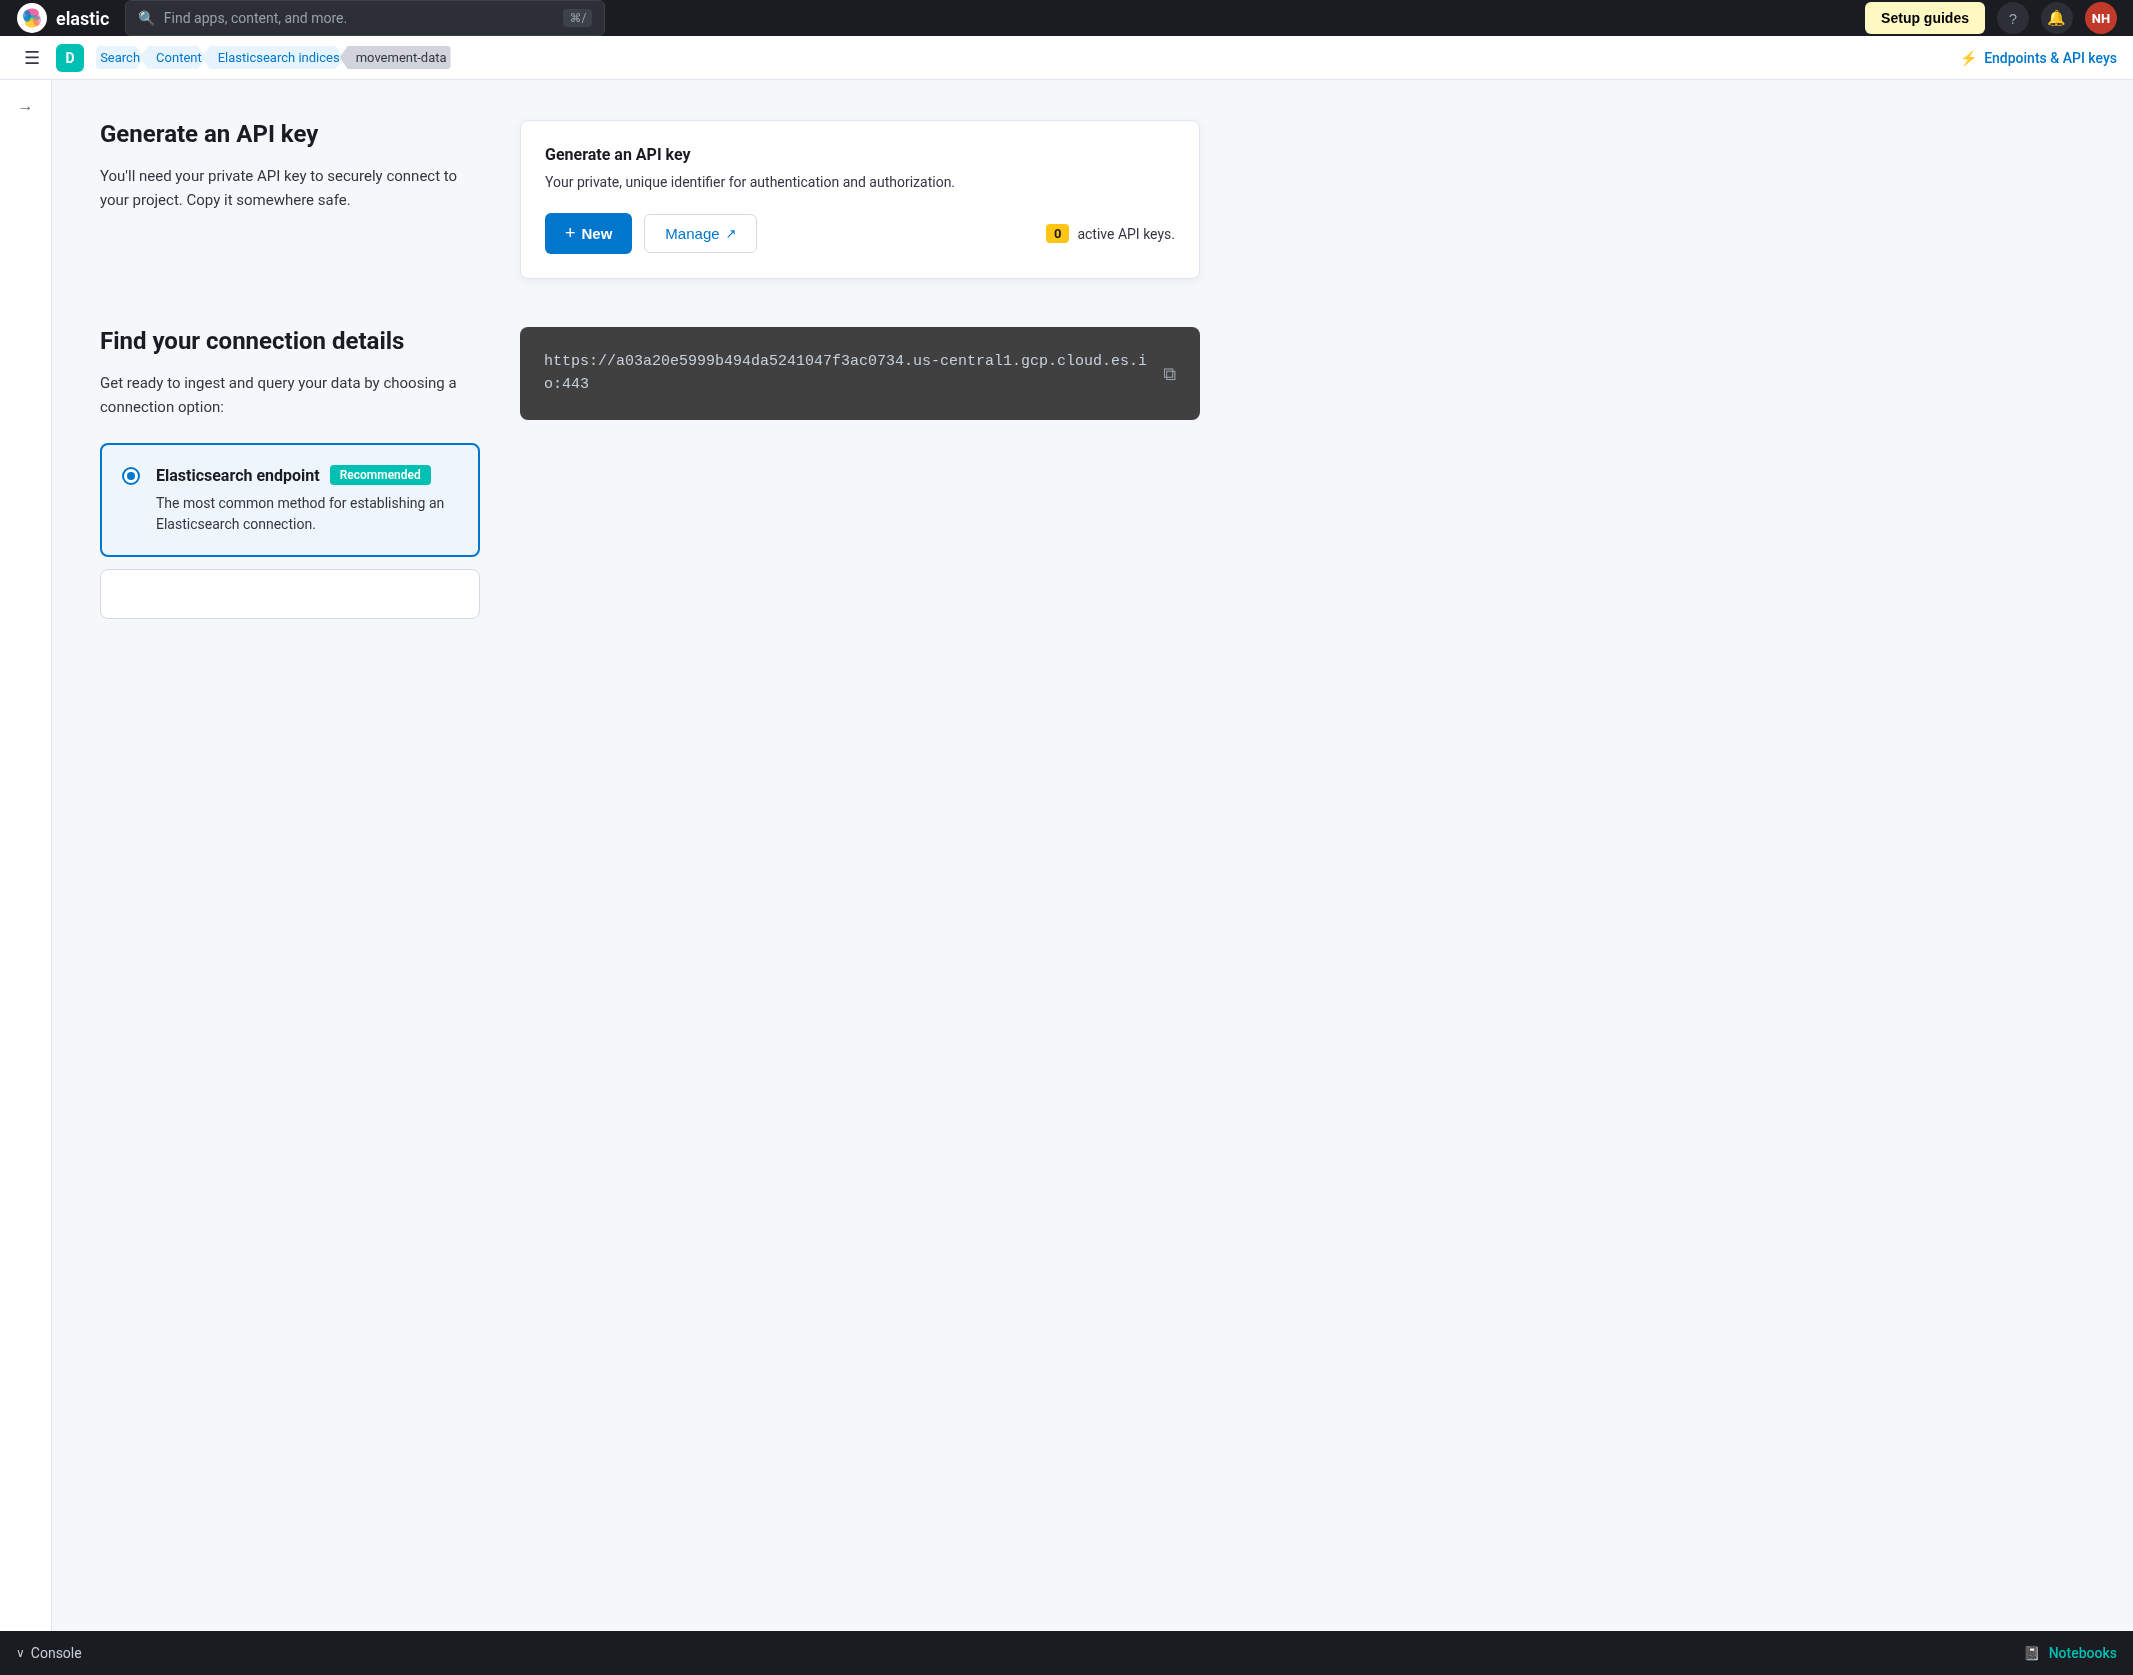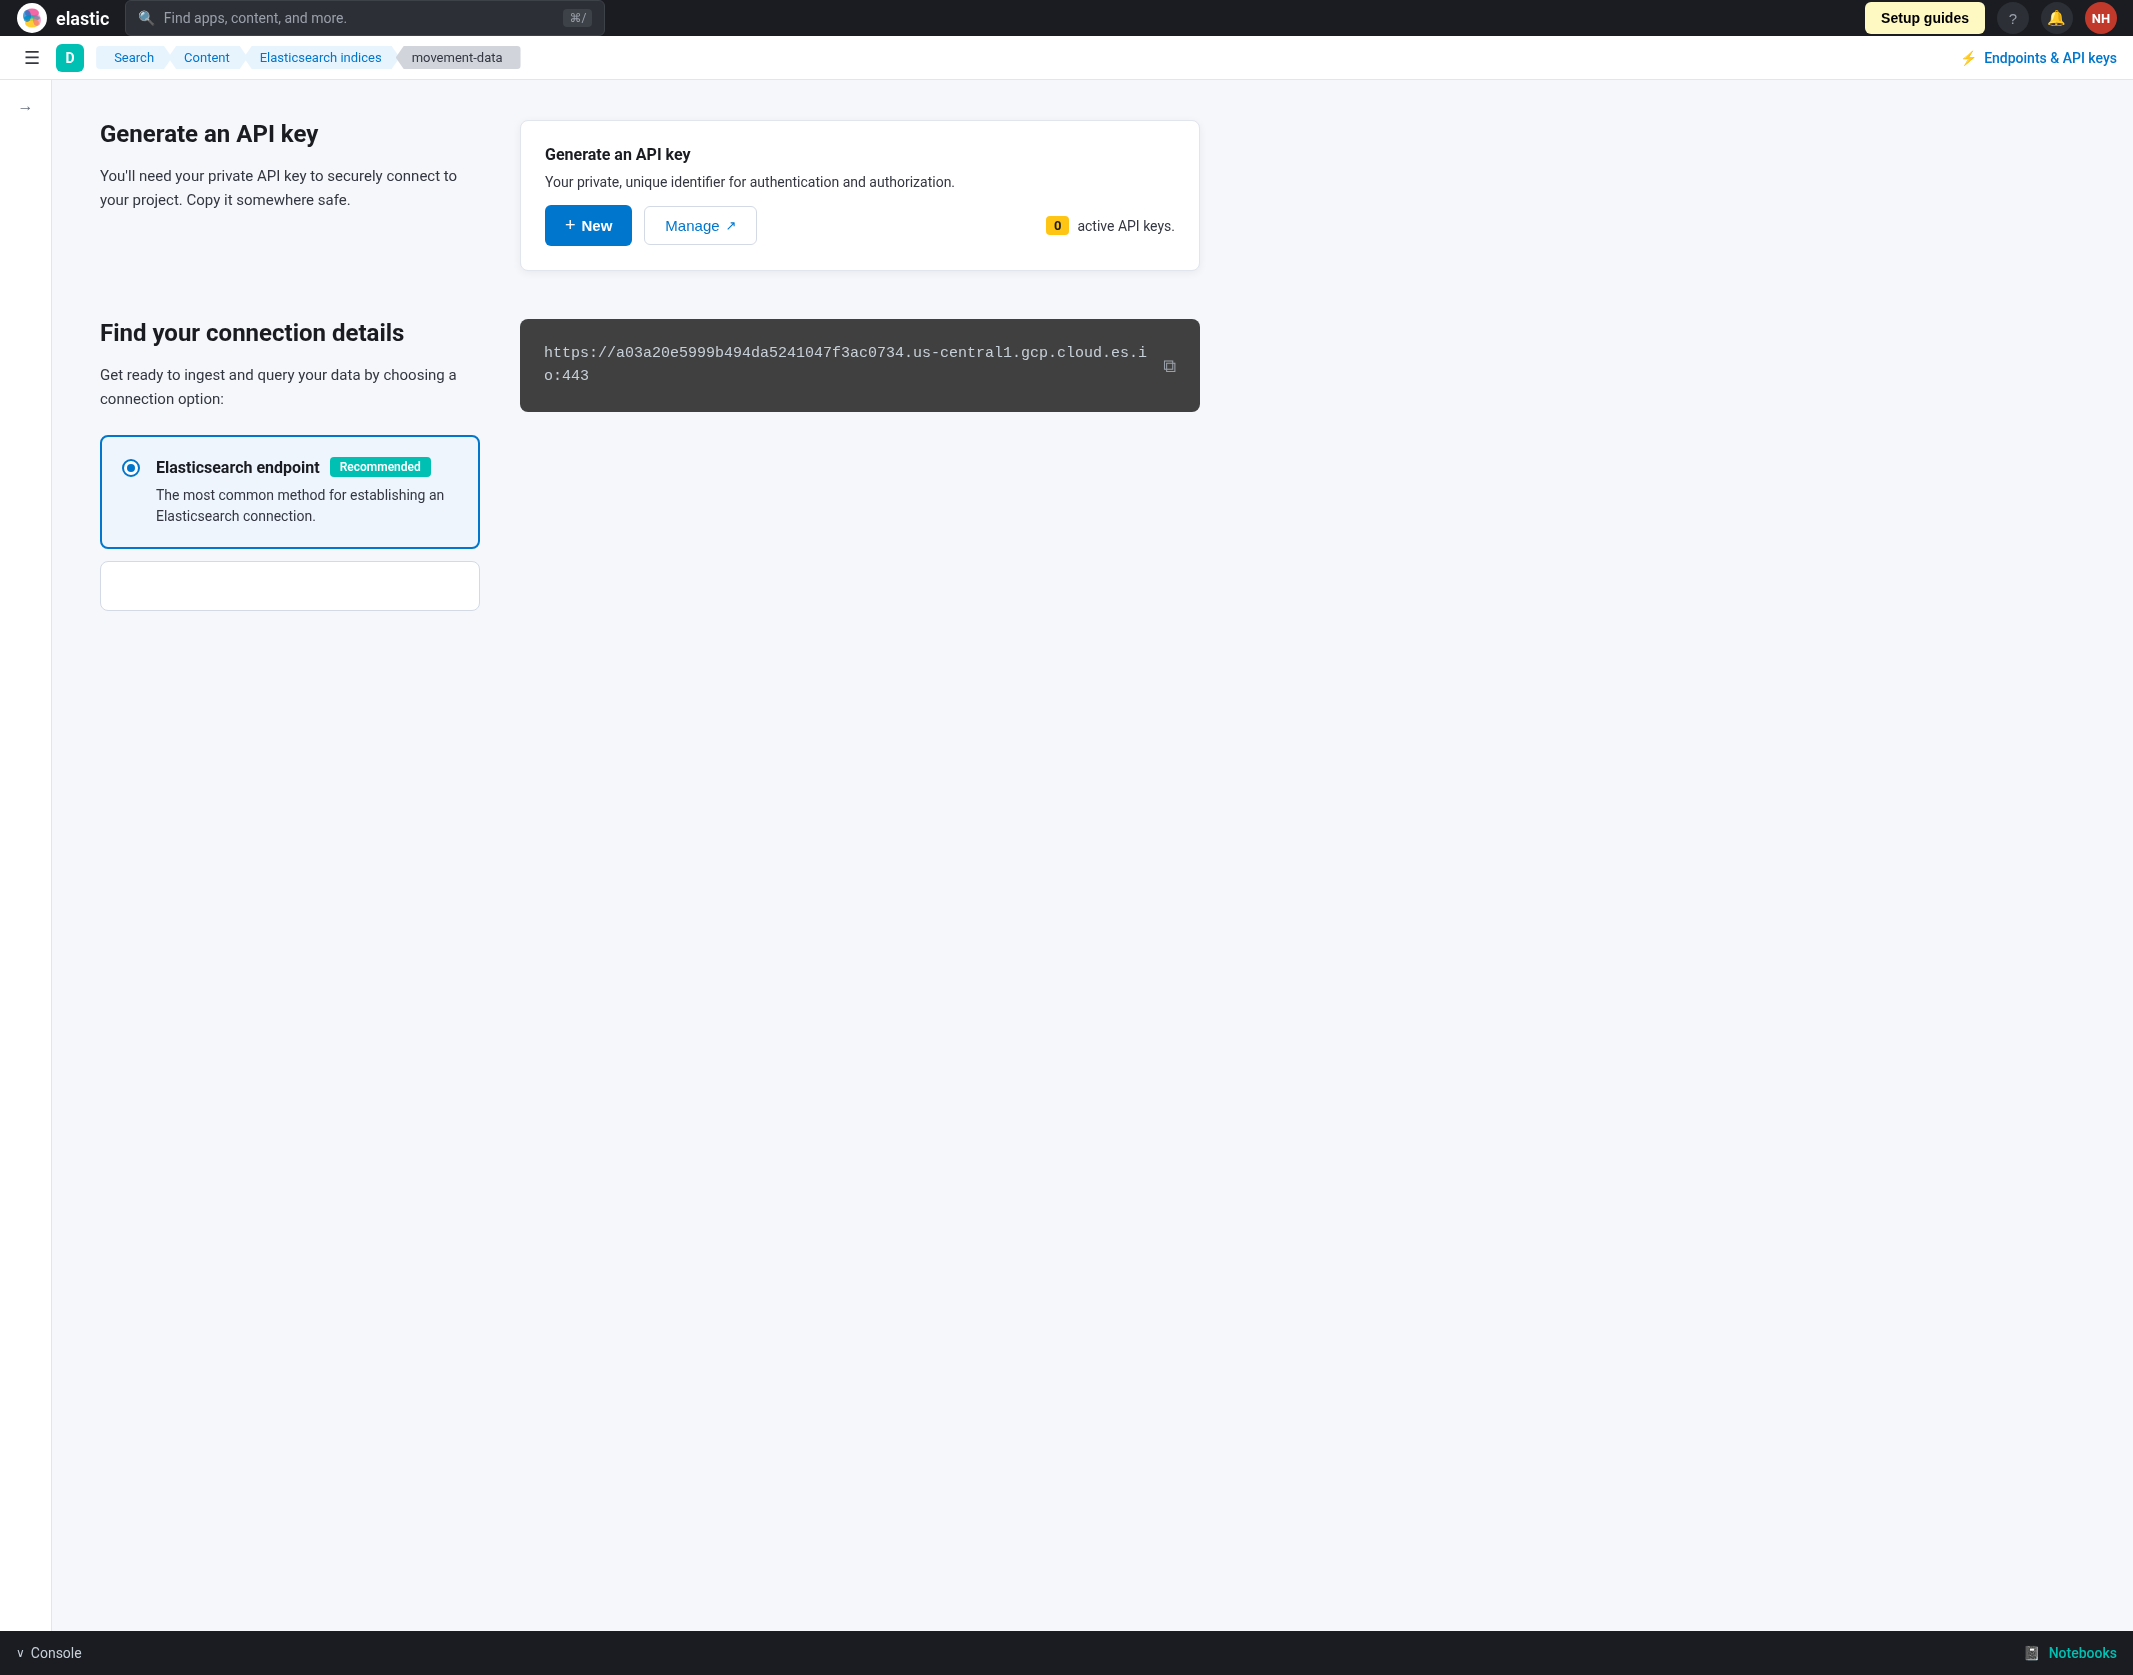--- a/index.html
+++ b/index.html
@@ -134,21 +134,21 @@
     }
     .breadcrumb-item {
       display: flex;
       align-items: center;
       font-size: 13px;
       cursor: pointer;
     }
     .breadcrumb-item a {
       background: #e8f4fd;
       color: #0077cc;
-      padding: 4px 18px;
+      padding: 4px 4px;
       border-radius: 4px 0 0 4px;
       clip-path: polygon(0 0, calc(100% - 8px) 0, 100% 50%, calc(100% - 8px) 100%, 0 100%);
       text-decoration: none;
       font-size: 13px;
       white-space: nowrap;
       text-align: right;
     }
     .breadcrumb-item:not(:first-child) a {
       margin-left: -4px;
       padding-left: 16px;
@@ -243,21 +243,21 @@
     .api-key-card-title {
       font-size: 16px;
       font-weight: 700;
       color: #1a1c21;
       margin-bottom: 8px;
     }
     .api-key-card-desc {
       font-size: 14px;
       color: #343741;
       line-height: 1.5;
-      margin-bottom: 12px;
+      margin-bottom: 20px;
     }
     .api-key-actions {
       display: flex;
       align-items: center;
       gap: 12px;
     }
     .btn-new {
       background: #0077cc;
       color: white;
       border: none;

